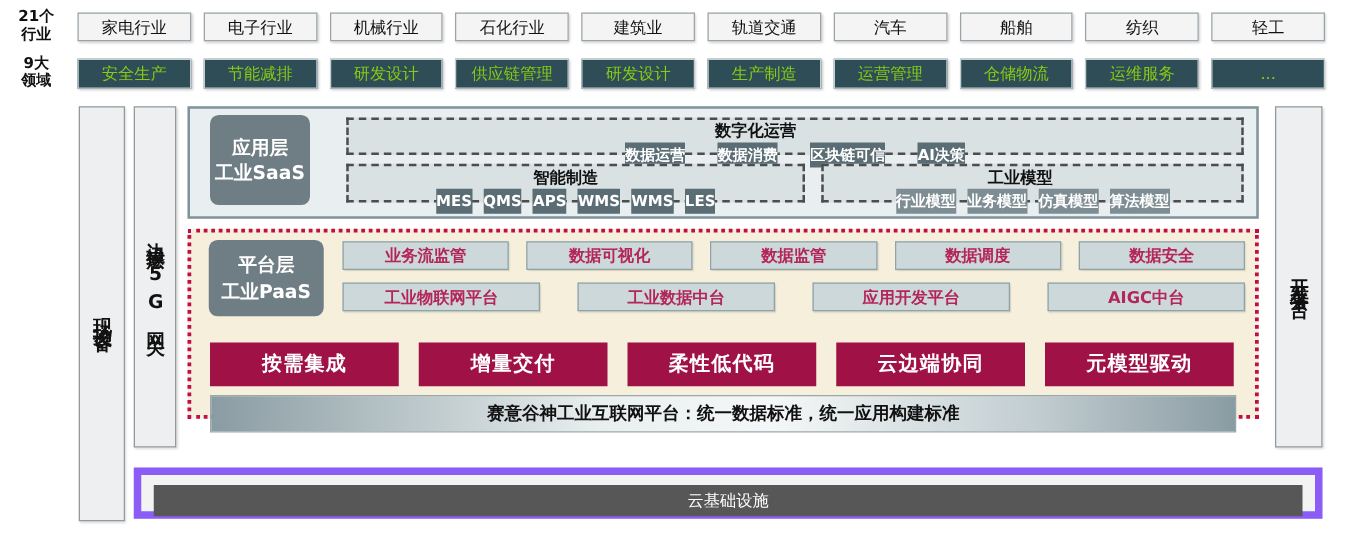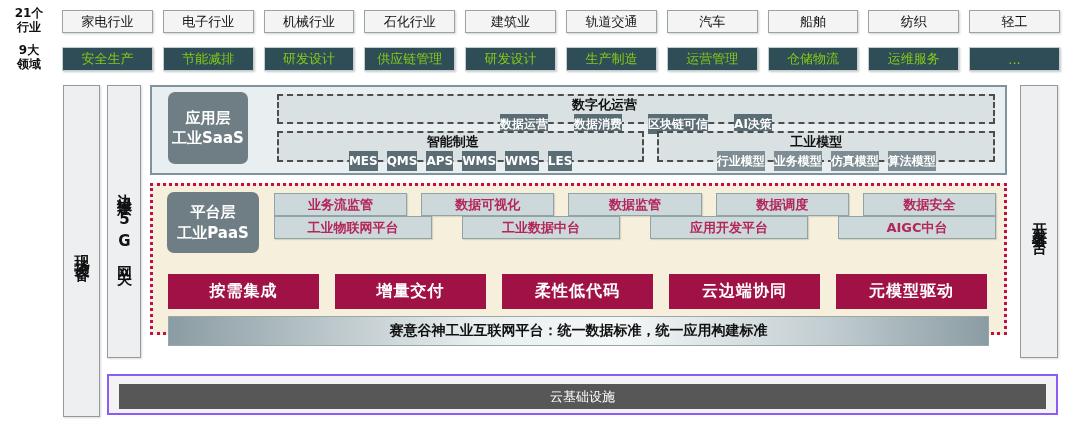--- a/index.html
+++ b/index.html
@@ -53,35 +53,35 @@
   .panel-model .pill-row { gap:9px;align-items:center; }
   .pill.light { background:#7e8d93; }
 
   
   .paas { position:absolute; left:150px; top:183px; width:857px; height:152px;
     background:#f6efdc; border:3px dotted #c00f48; }
   .paas .layer-title { left:14px; top:6px; width:92px; height:61px; }
   .paas-rows { position:absolute; left:121px; right:8px; top:7px; }
   .paas-row { display:flex; }
   .paas-row1 { gap:14px; }
-  .paas-row2 { gap:30px; margin-top:0; }
+  .paas-row2 { gap:30px; margin-top:10px; }
   .paas-box { flex:1; display:flex; align-items:center; justify-content:center; height:23px;
     background:#ccd8da; border:1px solid #8fa3a8; color:#b42558; font-weight:bold; font-size:13px;
     box-shadow:1px 1px 1px rgba(0,0,0,.12); }
   .capabilities { position:absolute; left:15px; right:17px; top:88px; display:flex; gap:16px; }
   .cap-box { flex:1; display:flex; align-items:center; justify-content:center; height:35px;
     background:#a01245; color:#fff; font-weight:bold; font-size:16px; letter-spacing:1px; }
   .banner { position:absolute; left:15px; right:15px; top:130px; height:30px;
     display:flex; align-items:center; justify-content:center;
     background:linear-gradient(90deg,#8a9ca3 0%, #e9efef 38%, #f4f7f7 55%, #c3ced2 80%, #8a9ca3 100%);
     border:1px solid #9aa7ab; color:#111; font-weight:bold; font-size:14px; }
 
   
   .cloud-outer { position:absolute; left:107px; top:374px; width:951px; height:41px;
-    background:#f3f3f3; border:2px solid #8b5cf6; }
+    background:#f3f3f3; border:6px solid #8b5cf6; }
   .cloud-inner { position:absolute; left:10px; right:10px; top:8px; height:25px;
     display:flex; align-items:center; justify-content:center;
     background:#575757; color:#fff; font-size:13px; }
 </style>
 </head>
 <body>
 
 <div class="canvas">
 
   <div class="row-label" id="lbl-industries">

